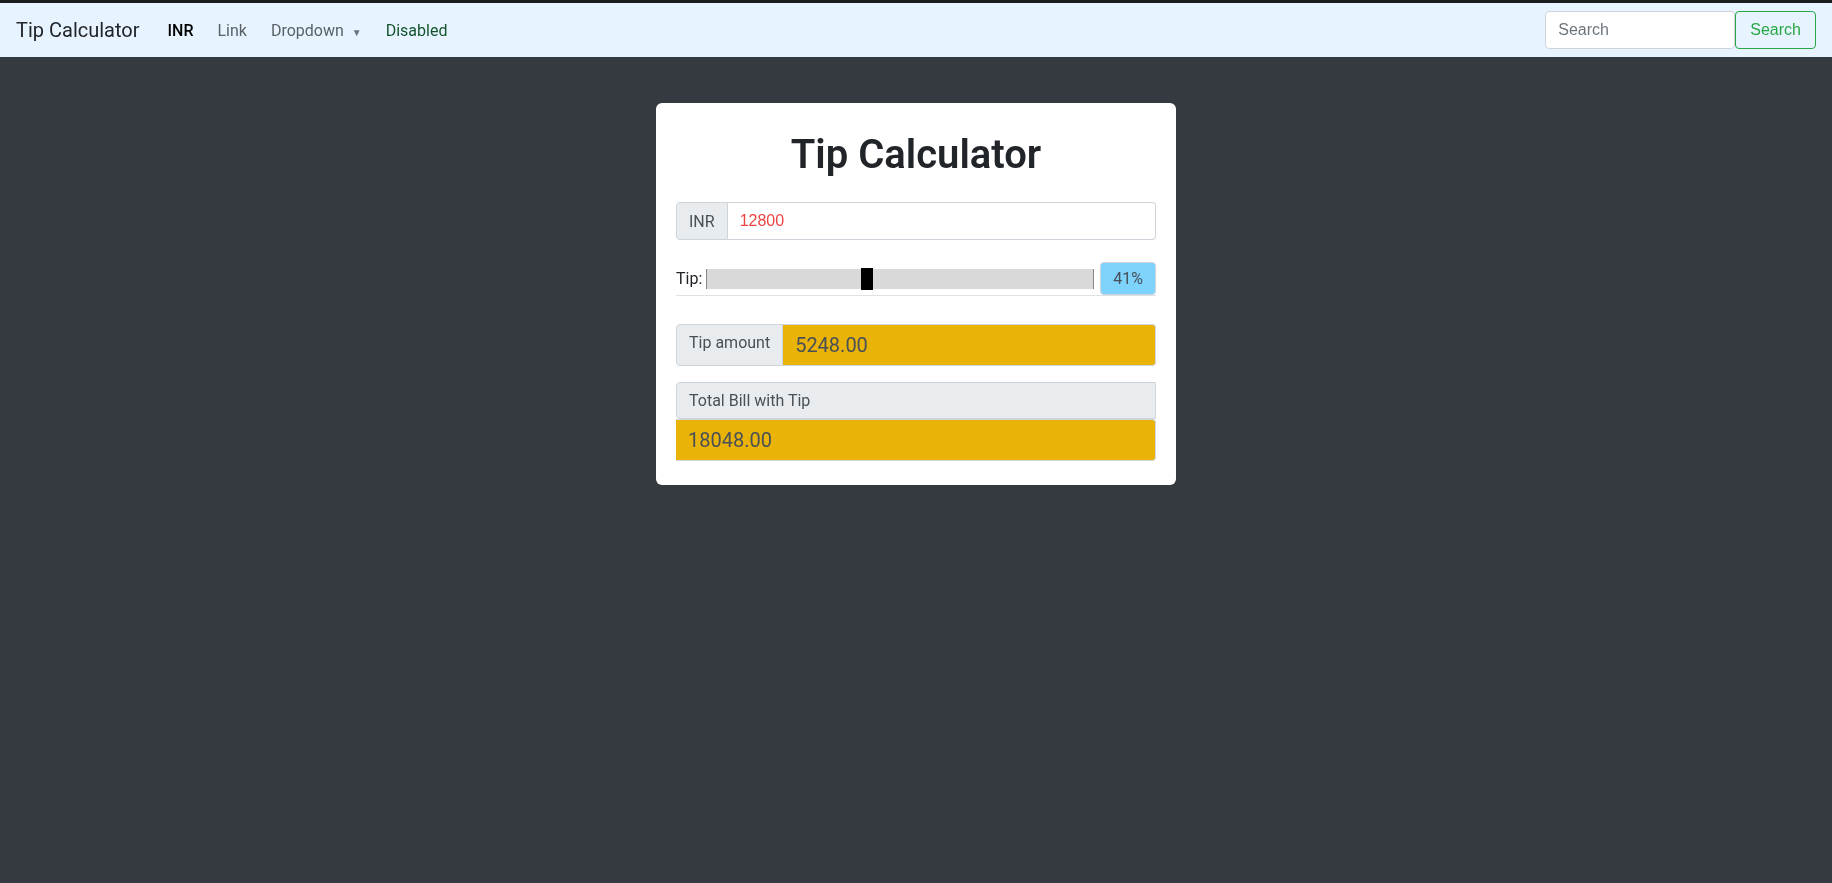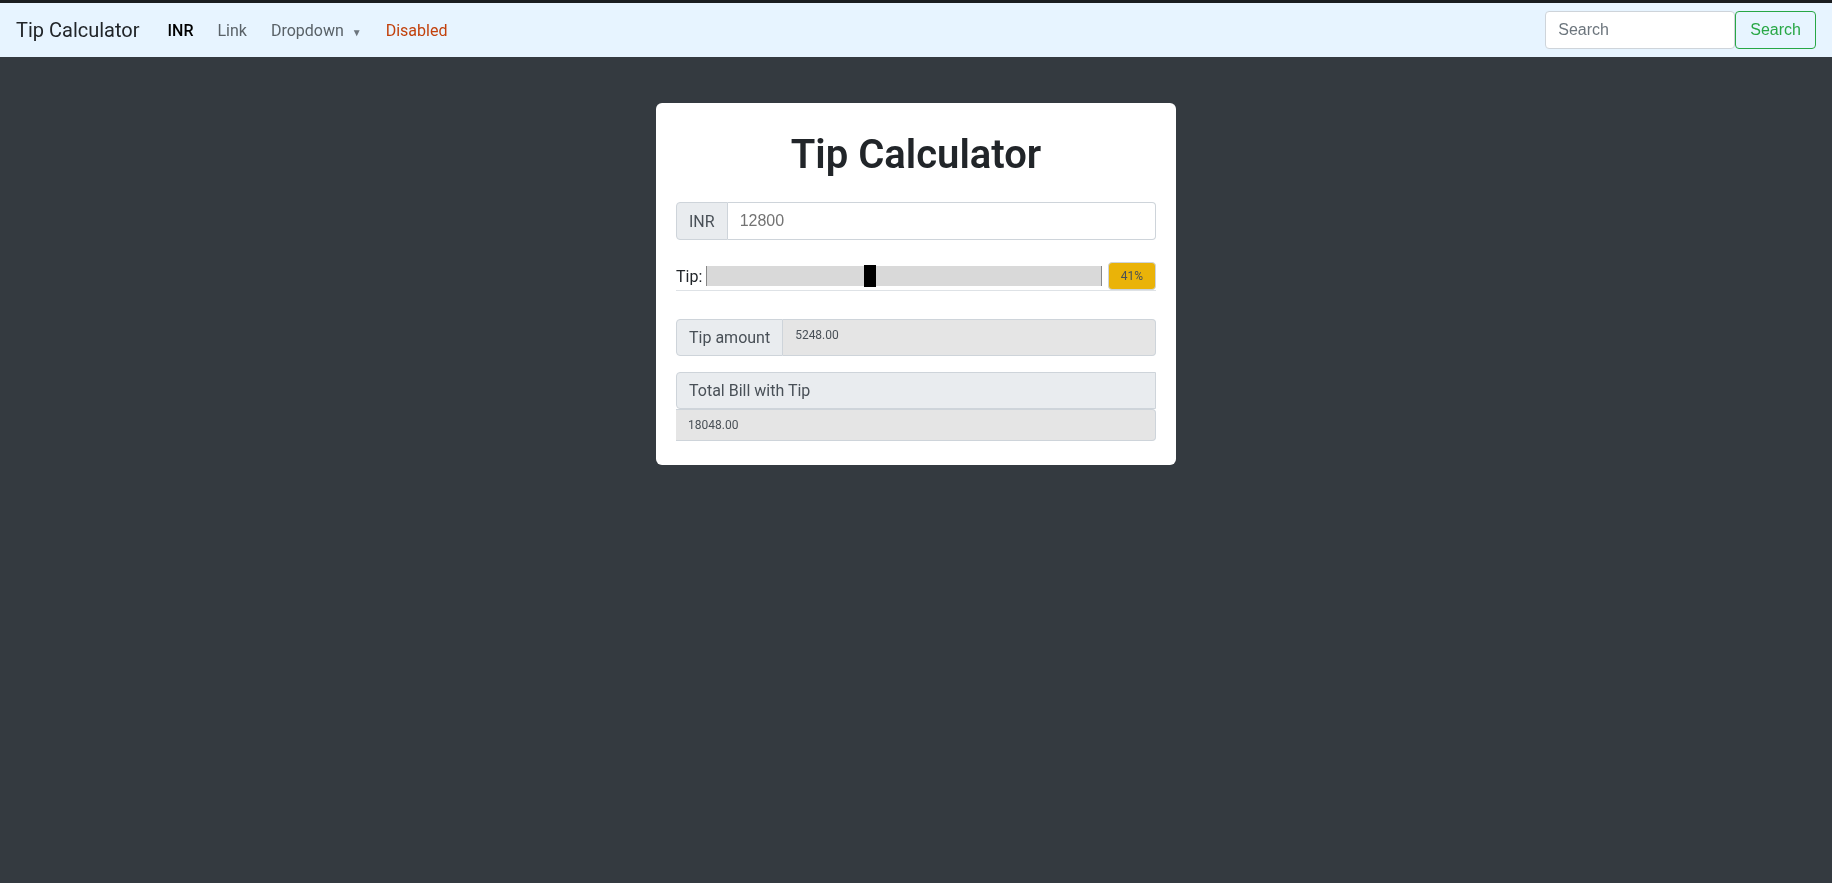--- a/index.html
+++ b/index.html
@@ -23,21 +23,21 @@
       margin-right: 16px;
       cursor: pointer;
     }
     .nav-link {
       color: #5a6268;
       padding: 8px 12px;
       font-size: 16px;
       cursor: pointer;
     }
     .nav-link.active { color: #000; font-weight: 500; }
-    .nav-link.disabled { color: #c2410c; cursor: default; }
+    .nav-link.disabled { color: #14532d; cursor: default; }
     .dropdown-caret { font-size: 10px; margin-left: 4px; color: #6c757d; }
     .nav-left { display: flex; align-items: center; }
     .nav-right { margin-left: auto; display: flex; align-items: center; }
     .search-input {
       height: 38px; width: 190px;
       border: 1px solid #ced4da; border-radius: 4px;
       padding: 6px 12px; font-size: 16px;
     }
     .search-input::placeholder { color: #6c757d; }
     .btn-search {
@@ -52,53 +52,53 @@
     .card h1 { font-size: 40px; text-align: center; font-weight: 600; margin: 8px 0 24px 0; }
     .input-group { display: flex; margin-bottom: 22px; }
     .input-group-text {
       background: #e9ecef; border: 1px solid #ced4da;
       border-radius: 4px 0 0 4px; padding: 6px 12px;
       font-size: 16px; color: #495057; display: flex; align-items: center;
     }
     .input-group input {
       flex: 1; border: 1px solid #ced4da; border-left: none;
       border-radius: 0 4px 4px 0; height: 38px;
-      padding: 6px 12px; font-size: 16px; color: #737373;
+      padding: 6px 12px; font-size: 16px; color: #ef4444;
     }
     .slider-row { display: flex; align-items: center; }
     .slider-label { font-size: 16px; color: #212529; margin-right: 4px; }
     .slider {
       flex: 1; -webkit-appearance: none; appearance: none;
       height: 20px; background: #d9d9d9; outline: none; cursor: pointer;
       border-left: 1px solid #888; border-right: 1px solid #888;
     }
     .slider::-webkit-slider-thumb {
       -webkit-appearance: none; appearance: none;
       width: 12px; height: 22px; background: #000; cursor: pointer;
     }
     .slider::-moz-range-thumb {
       width: 12px; height: 22px; background: #000; border: none; cursor: pointer;
     }
     .tip-badge {
-      background: #eab308; border: 1px solid #ced4da;
+      background: #7dd3fc; border: 1px solid #ced4da;
       border-radius: 4px; padding: 6px 12px; margin-left: 6px;
-      font-size: 12px; color: #495057;
+      font-size: 16px; color: #495057;
     }
     hr { border: none; border-top: 1px solid #dee2e6; margin-bottom: 28px; }
     .card h3 { text-align: center; font-size: 22px; font-weight: 600; margin-bottom: 14px; }
     .result-row { display: flex; margin-bottom: 16px; }
     .result-label {
       background: #e9ecef; border: 1px solid #ced4da;
       border-radius: 4px 0 0 4px; padding: 8px 12px;
       font-size: 16px; color: #495057;
     }
     .result-value {
-      flex: 1; background: #e5e5e5; border: 1px solid #ced4da; border-left: none;
+      flex: 1; background: #eab308; border: 1px solid #ced4da; border-left: none;
       border-radius: 0 4px 4px 0; padding: 8px 12px;
-      font-size: 12px; color: #495057;
+      font-size: 20px; color: #495057;
     }
     .result-row:last-child { margin-bottom: 0; flex-direction: column; }
   </style>
 </head>
 <body>
 
 <nav class="navbar">
   <div class="nav-left">
     <span class="navbar-brand">Tip Calculator</span>
     <span class="nav-link active">INR</span>

